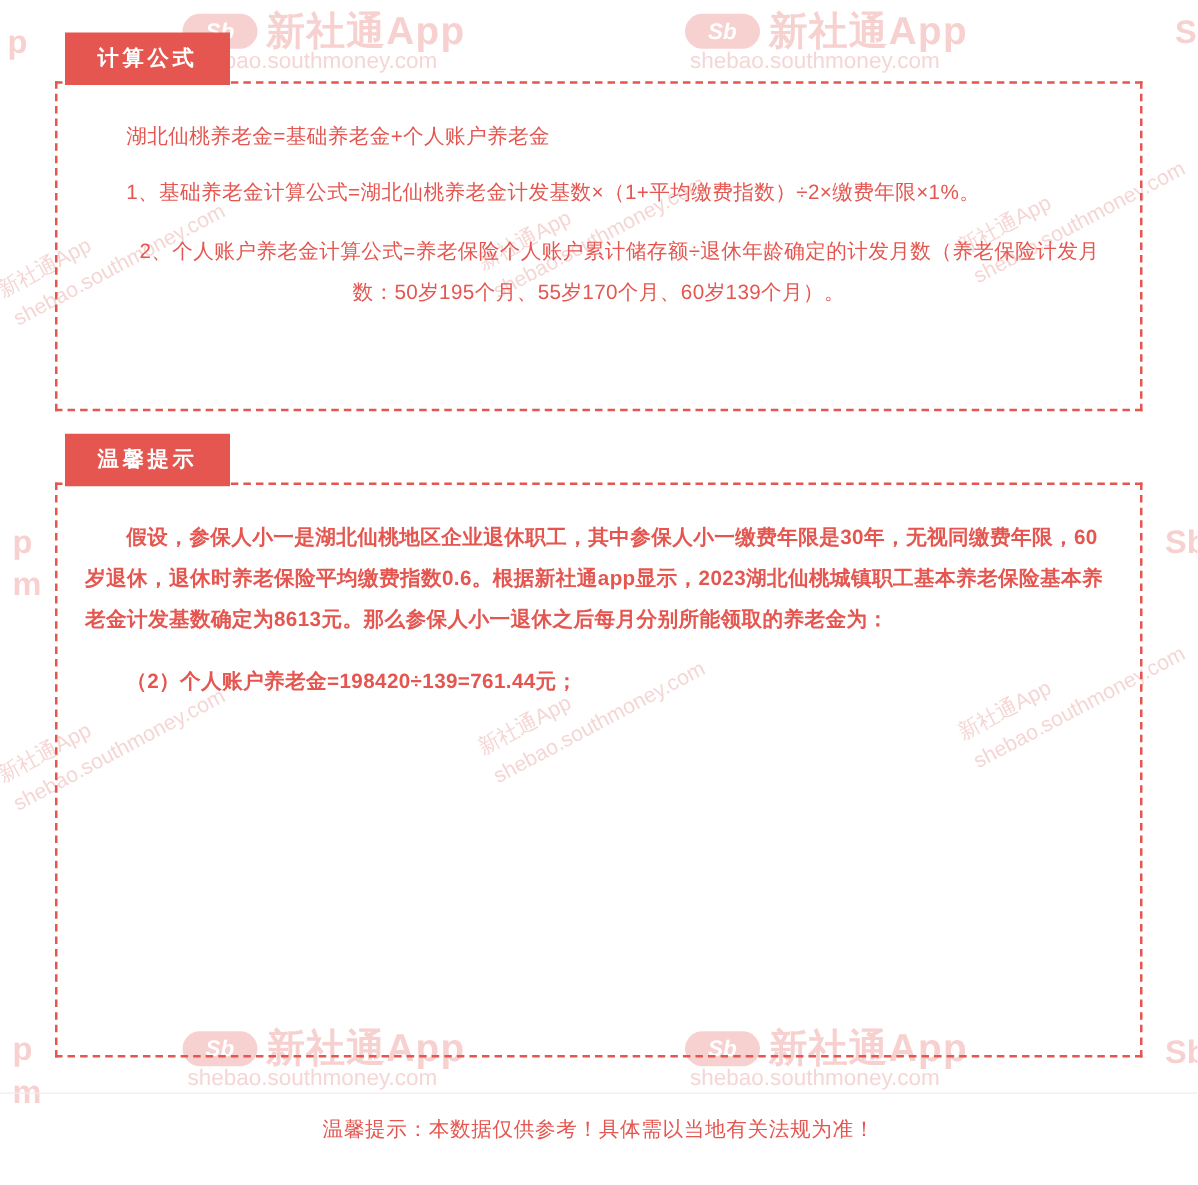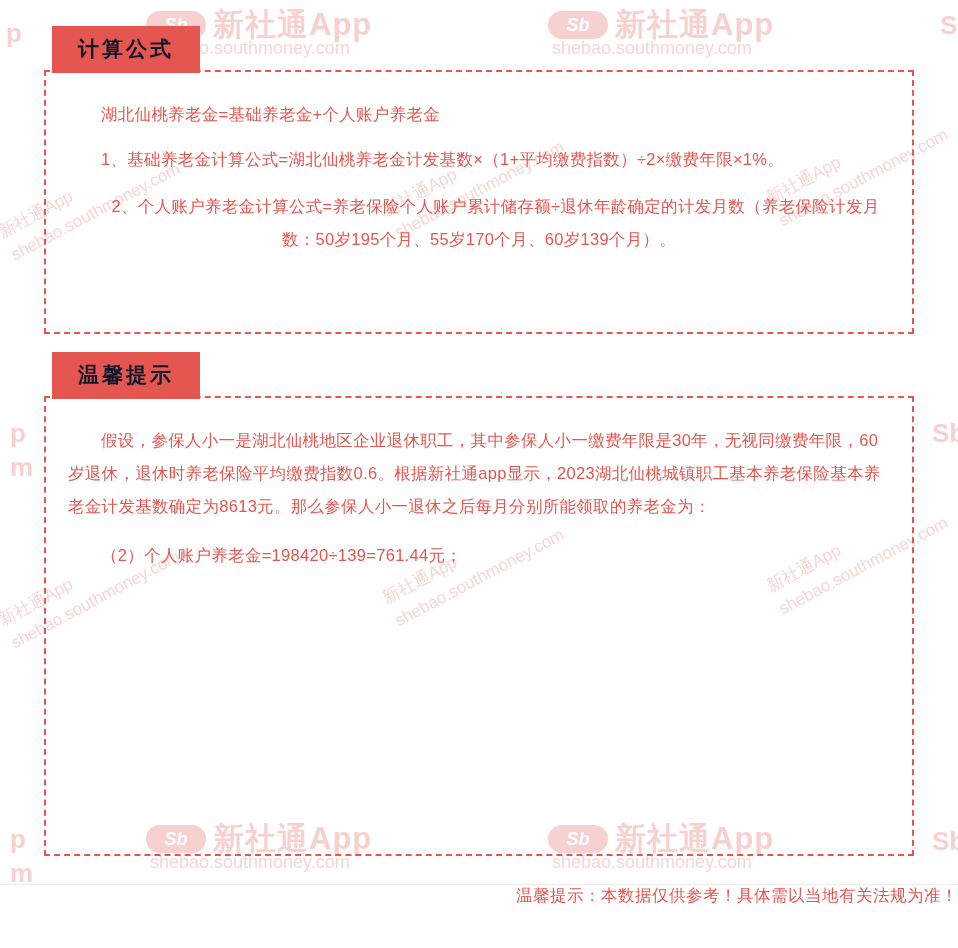--- a/index.html
+++ b/index.html
@@ -77,22 +77,22 @@
   }
   .section {
     position: relative;
     margin: 0 44px;
   }
   .sec-title {
     position: relative;
     z-index: 3;
     display: inline-block;
     background: #e4564f;
-    color: #0f172a;
-    font-size: 21px;
+    color: #ffffff;
+    font-size: 17px;
     font-weight: bold;
     letter-spacing: 3px;
     padding: 9px 26px 10px 26px;
     margin-left: 8px;
   }
   .sec-box {
     border: 2px dashed #e4564f;
     margin-top: -3px;
     padding: 26px 22px 22px 22px;
     background: transparent;
@@ -115,28 +115,30 @@
     margin-bottom: 12px;
   }
   #formula-box p {
     margin-bottom: 14px;
   }
   #example-box {
     min-height: 408px;
   }
   #example-box p {
     margin-bottom: 16px;
+    font-weight: bold;
   }
   .spacer-1 { height: 18px; }
   .spacer-2 { height: 26px; }
 
   .footer {
     margin-top: 28px;
     border-top: 1px solid #ededed;
-    text-align: right;
+    padding-top: 18px;
+    text-align: center;
     font-size: 16.5px;
     color: #e4564f;
     letter-spacing: .5px;
   }
 </style>
 </head>
 <body>
 
 <div class="wm-layer">
   <div class="wm wm-app" style="left:146px; top:4px;">

